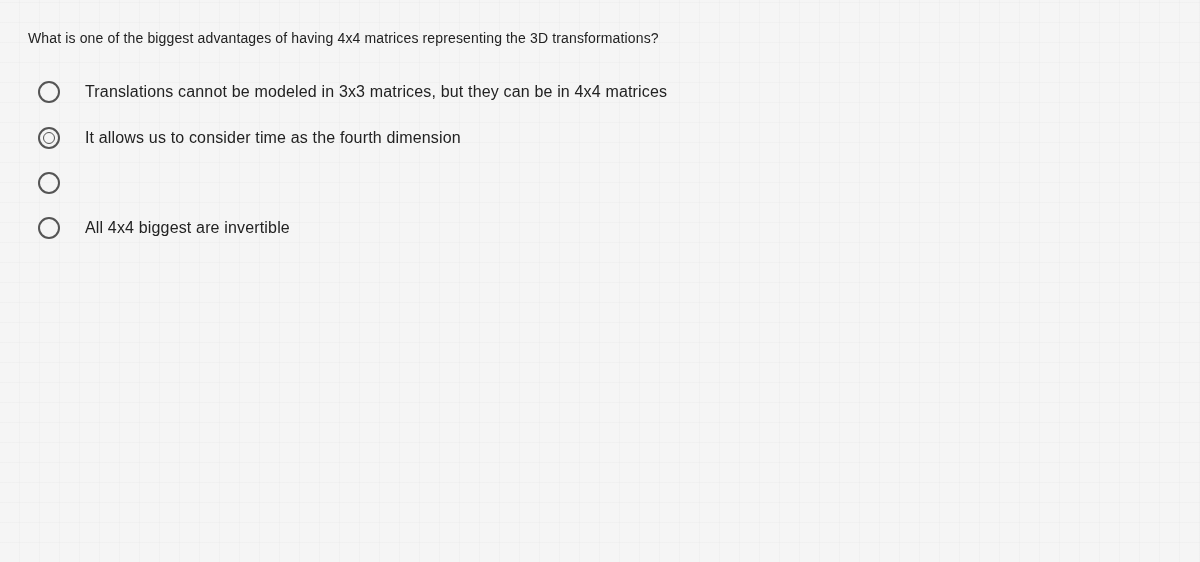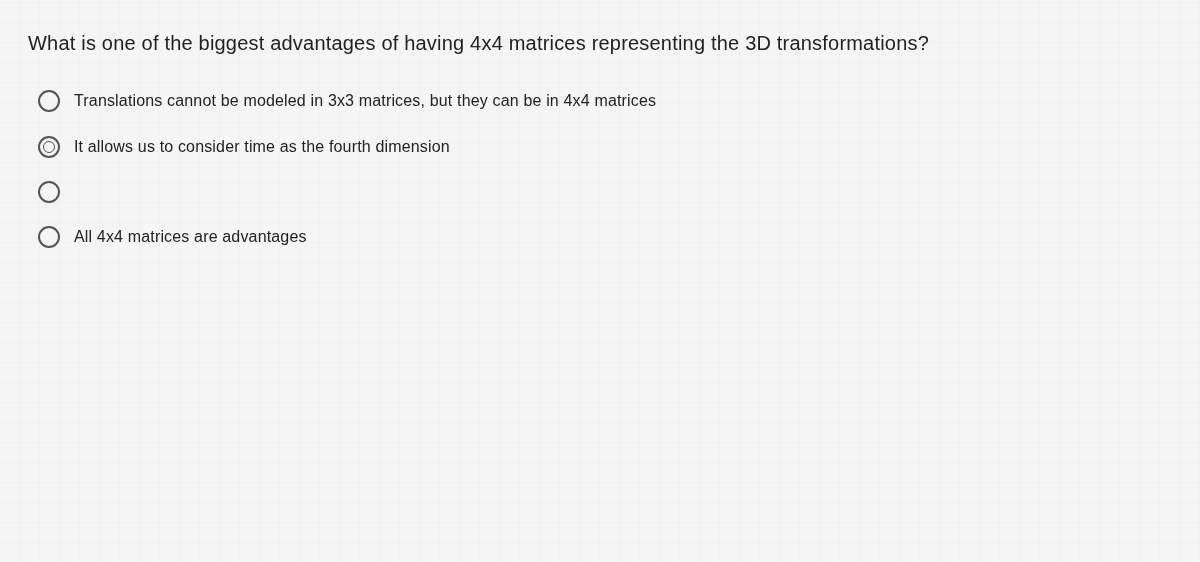--- a/index.html
+++ b/index.html
@@ -26,40 +26,40 @@
       background-color: #f5f5f5;
       background-image:
         repeating-linear-gradient(0deg, transparent, transparent 19px, rgba(0,0,0,0.04) 20px),
         repeating-linear-gradient(90deg, transparent, transparent 19px, rgba(0,0,0,0.04) 20px);
       width: 100%;
       min-height: 562px;
       padding: 28px 36px 28px 28px;
     }
 
     .question-text {
-      font-size: 20px;
+      font-size: 14px;
       color: #222;
       line-height: 1.55;
       margin-bottom: 30px;
       font-weight: 400;
       letter-spacing: 0.01em;
     }
 
     .options-list {
       list-style: none;
       display: flex;
       flex-direction: column;
       gap: 22px;
       padding-left: 10px;
     }
 
     .option-item {
       display: flex;
       align-items: center;
-      gap: 14px;
+      gap: 25px;
       cursor: pointer;
     }
 
     .radio-circle {
       width: 22px;
       height: 22px;
       border-radius: 50%;
       border: 2px solid #555;
       background: transparent;
       flex-shrink: 0;
@@ -97,16 +97,16 @@
       </li>
       <li class="option-item">
         <div class="radio-circle has-inner"></div>
         <span class="option-text">It allows us to consider time as the fourth dimension</span>
       </li>
       <li class="option-item">
         <div class="radio-circle"></div>
       </li>
       <li class="option-item">
         <div class="radio-circle"></div>
-        <span class="option-text">All 4x4 matrices are advantages</span>
+        <span class="option-text">All 4x4 biggest are invertible</span>
       </li>
     </ul>
 </div>
 
 </body></html>

